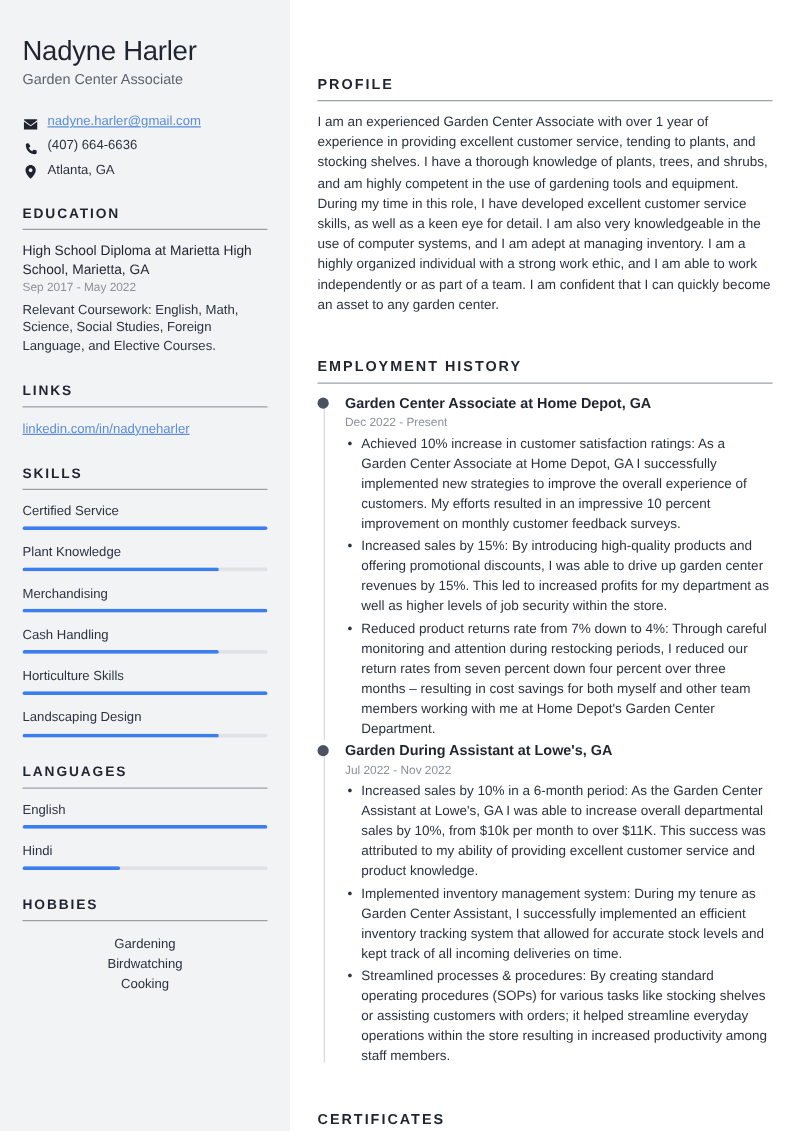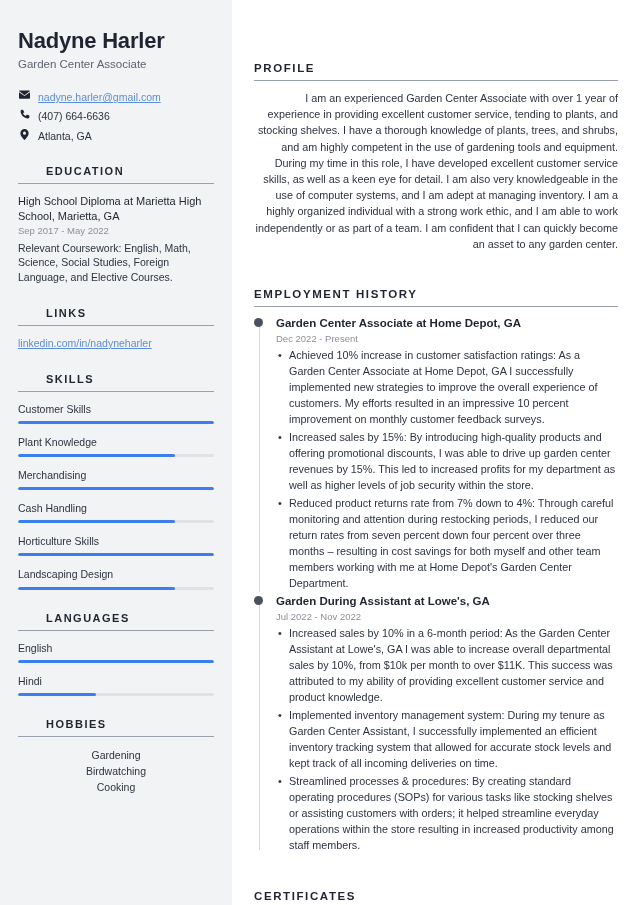--- a/index.html
+++ b/index.html
@@ -11,40 +11,39 @@
   }
   .page { position: relative; width: 640px; height: 905px; display: flex; background:#ffffff; overflow:hidden; }
 
   
   .sidebar {
     width: 232px; flex: 0 0 232px;
     background: #f2f3f5;
     padding: 28px 18px 20px 18px;
   }
   .name {
-    font-size: 22px; font-weight: 700; color: #1f2430;
+    font-size: 22px; font-weight: 400; color: #1f2430;
     letter-spacing: -0.2px; line-height: 1.15;
   }
   .job-title {
     font-size: 11.5px; color: #5d6470; margin-top: 4px; line-height: 1.3;
   }
 
   .contact-list { margin-top: 18px; }
-  .contact-row { display: flex; align-items: flex-start; gap: 7px; margin-bottom: 5px; }
+  .contact-row { display: flex; align-items: flex-end; gap: 7px; margin-bottom: 5px; }
   .contact-row .ic { width: 13px; flex: 0 0 13px; display:flex; align-items:center; justify-content:center; color:#1f2430; }
   .contact-row .ic svg { display:block; }
   .contact-text { font-size: 10.5px; color: #2c3340; line-height: 1.35; }
   .contact-link { font-size: 10.5px; color: #5b8dd9; text-decoration: underline; line-height: 1.35; }
 
   .side-section { margin-top: 22px; }
   .side-h {
     font-size: 11px; font-weight: 700; letter-spacing: 1.5px;
     color: #1f2430; text-transform: uppercase;
     padding-bottom: 6px;
-    margin-left: 28px;
   }
   .side-h-rule { height: 1px; background: #9aa0a9; margin-bottom: 10px; }
 
   .edu-deg { font-size: 11px; font-weight: 400; color: #1f2430; line-height: 1.35; }
   .edu-date { font-size: 9.5px; color: #8b9099; margin-top: 2px; line-height: 1.3; }
   .edu-desc { font-size: 10.5px; color: #2c3340; margin-top: 3px; line-height: 1.4; }
 
   .link-item { font-size: 10.5px; color: #5b8dd9; text-decoration: underline; line-height: 1.4; }
 
   .bar-item { margin-bottom: 11px; }
@@ -56,21 +55,21 @@
 
   
   .main { flex: 1; padding: 26px 22px 20px 22px; }
   .main-h {
     font-size: 11.5px; font-weight: 700; letter-spacing: 1.6px;
     color: #1f2430; text-transform: uppercase; padding-bottom: 6px; margin-top: 36px;
   }
   .main-h-rule { height: 1px; background: #9aa0a9; margin-bottom: 9px; }
   .main-section { margin-bottom: 18px; }
 
-  .profile-text { font-size: 10.8px; color: #2c3340; line-height: 1.5; text-align: right; }
+  .profile-text { font-size: 10.8px; color: #2c3340; line-height: 1.5; text-align: left; }
 
   .job { position: relative; padding-left: 22px; }
   .job-line {
     position: absolute; left: 5px; top: 6px; bottom: 0;
     width: 1px; background: #d6d9de;
   }
   .job.last .job-line { bottom: 4px; }
   .job-dot {
     position: absolute; left: 0px; top: 2px;
     width: 9px; height: 9px; border-radius: 50%;
@@ -145,21 +144,21 @@
       <div class="side-h">LINKS</div>
       <div class="side-h-rule"></div>
       <div class="link-item">linkedin.com/in/nadyneharler</div>
     </section>
 
     <section class="side-section">
       <div class="side-h">SKILLS</div>
       <div class="side-h-rule"></div>
       <div id="skills-list">
           <div class="bar-item">
-            <div class="bar-label">Customer Skills</div>
+            <div class="bar-label">Certified Service</div>
             <div class="bar-track">
               <div class="bar-fill" style="width: 100%;"></div>
             </div>
           </div>
           <div class="bar-item">
             <div class="bar-label">Plant Knowledge</div>
             <div class="bar-track">
               <div class="bar-fill" style="width: 80%;"></div>
             </div>
           </div>

